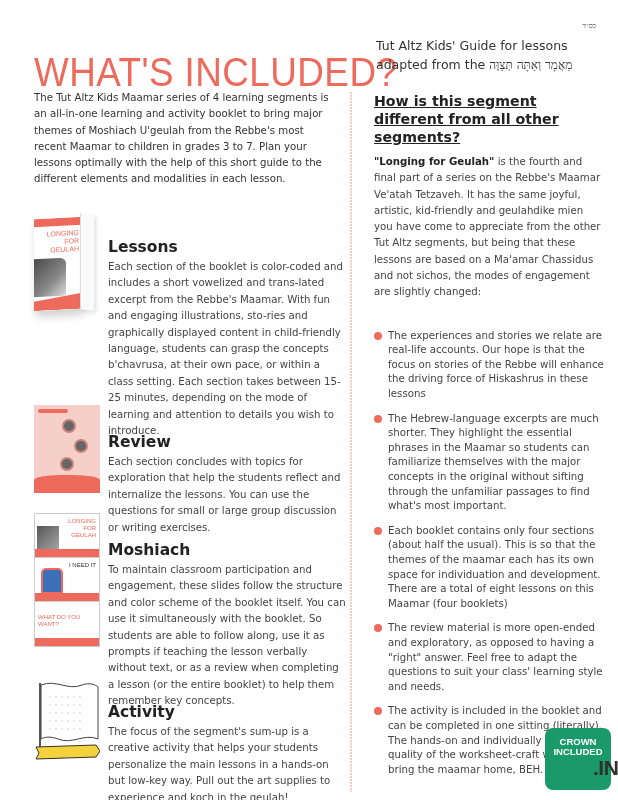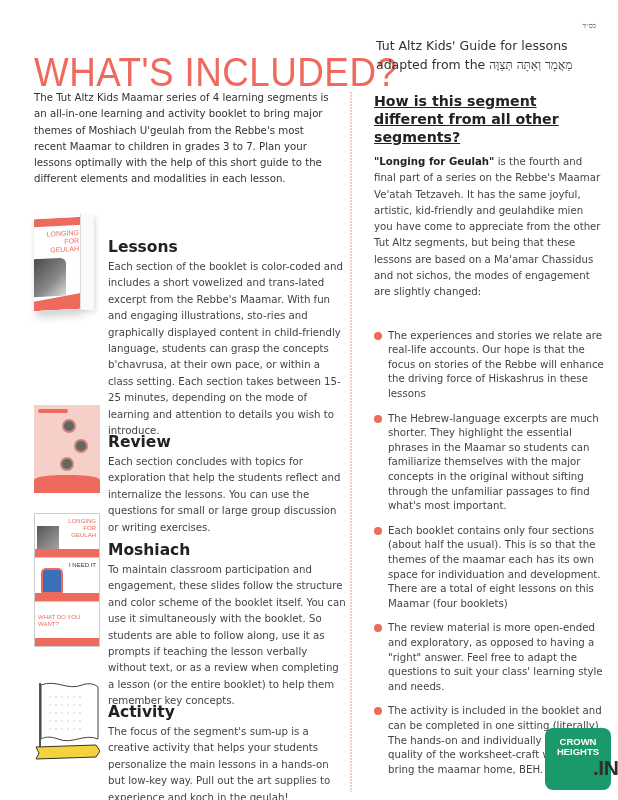--- a/index.html
+++ b/index.html
@@ -188,15 +188,15 @@
     <li><span class="dot"></span><span>The experiences and stories we relate are real-life accounts. Our hope is that the focus on stories of the Rebbe will enhance the driving force of Hiskashrus in these lessons</span></li>
     <li><span class="dot"></span><span>The Hebrew-language excerpts are much shorter. They highlight the essential phrases in the Maamar so students can familiarize themselves with the major concepts in the original without sifting through the unfamiliar passages to find what's most important.</span></li>
     <li><span class="dot"></span><span>Each booklet contains only four sections (about half the usual). This is so that the themes of the maamar each has its own space for individuation and development. There are a  total of eight lessons on this Maamar (four booklets)</span></li>
     <li><span class="dot"></span><span>The review material is more open-ended and exploratory, as opposed to having a "right" answer. Feel free to adapt the questions to suit your class' learning style and needs.</span></li>
     <li><span class="dot"></span><span>The activity is included in the booklet and can be completed in one sitting (literally). The hands-on and individually creative quality of the worksheet-craft will help bring the maamar home, BEH.</span></li>
   </ul>
 </div>
 
 <div class="badge">
   <div class="l1">CROWN</div>
-  <div class="l2">HEIGHTS</div>
+  <div class="l2">INCLUDED</div>
   <div class="l3">.INFO</div>
 </div>
 
 </body></html>

